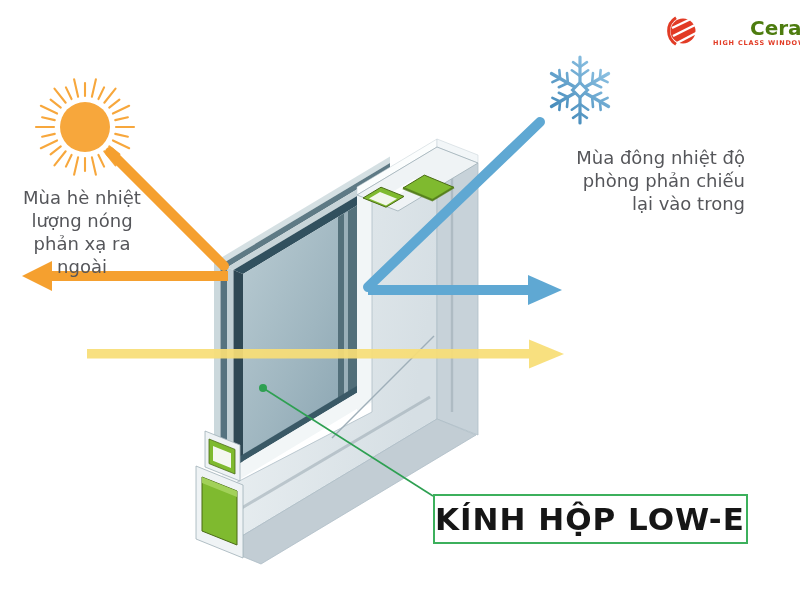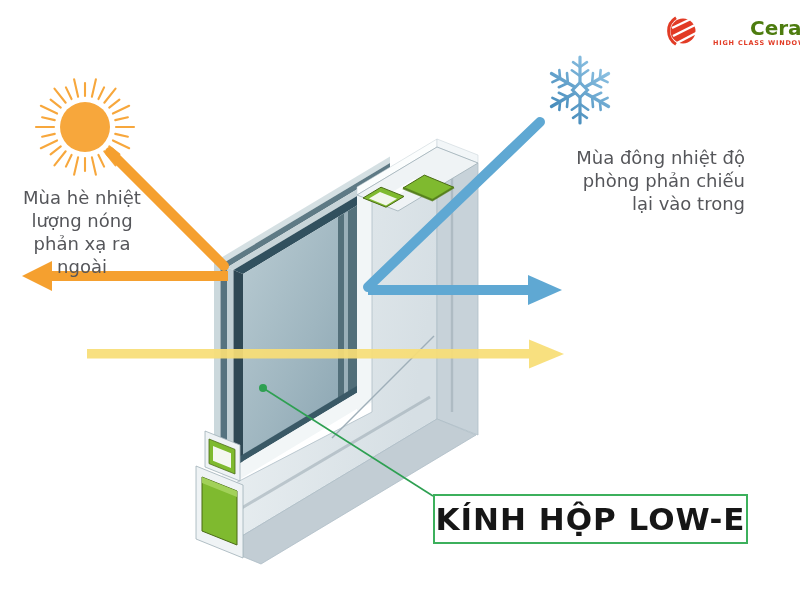--- a/index.html
+++ b/index.html
@@ -5,21 +5,21 @@
   html,body{margin:0;padding:0;background:#ffffff;}
   .stage{position:relative;width:800px;height:600px;background:#ffffff;overflow:hidden;
          font-family:"DejaVu Sans","Liberation Sans",sans-serif;}
   .stage svg.scene{position:absolute;left:0;top:0;}
   .note{position:absolute;color:#55565A;font-size:18px;line-height:23px;white-space:pre-line;}
   .note-summer{left:0;top:186px;width:134px;text-align:center;margin-left:15px;}
   .note-winter{left:545px;top:146px;width:200px;text-align:right;}
   .note-light{left:588px;top:343px;width:210px;}
   .label-box{position:absolute;left:433px;top:494px;width:315px;height:50px;
              background:#ffffff;border:2px solid #3CB05C;box-sizing:border-box;
-             display:flex;align-items:center;justify-content:center;}
+             display:flex;align-items:center;justify-content:flex-start;}
   .label-box span{font-size:31px;font-weight:bold;color:#161616;letter-spacing:1px;}
   .logo{position:absolute;left:666px;top:15px;display:flex;align-items:center;gap:3px;}
   .logo .word{display:flex;flex-direction:column;line-height:1;}
   .logo .name{font-size:20px;font-weight:bold;letter-spacing:0px;}
   .logo .name .cera{color:#4d7c0f;margin-left:47px;}
   .logo .name .max{color:#24418E;}
   .logo .tagline{font-size:6.5px;font-weight:bold;color:#E23B25;letter-spacing:0.8px;margin-top:2px;margin-left:10px;white-space:nowrap;}
 </style>
 </head>
 <body>

